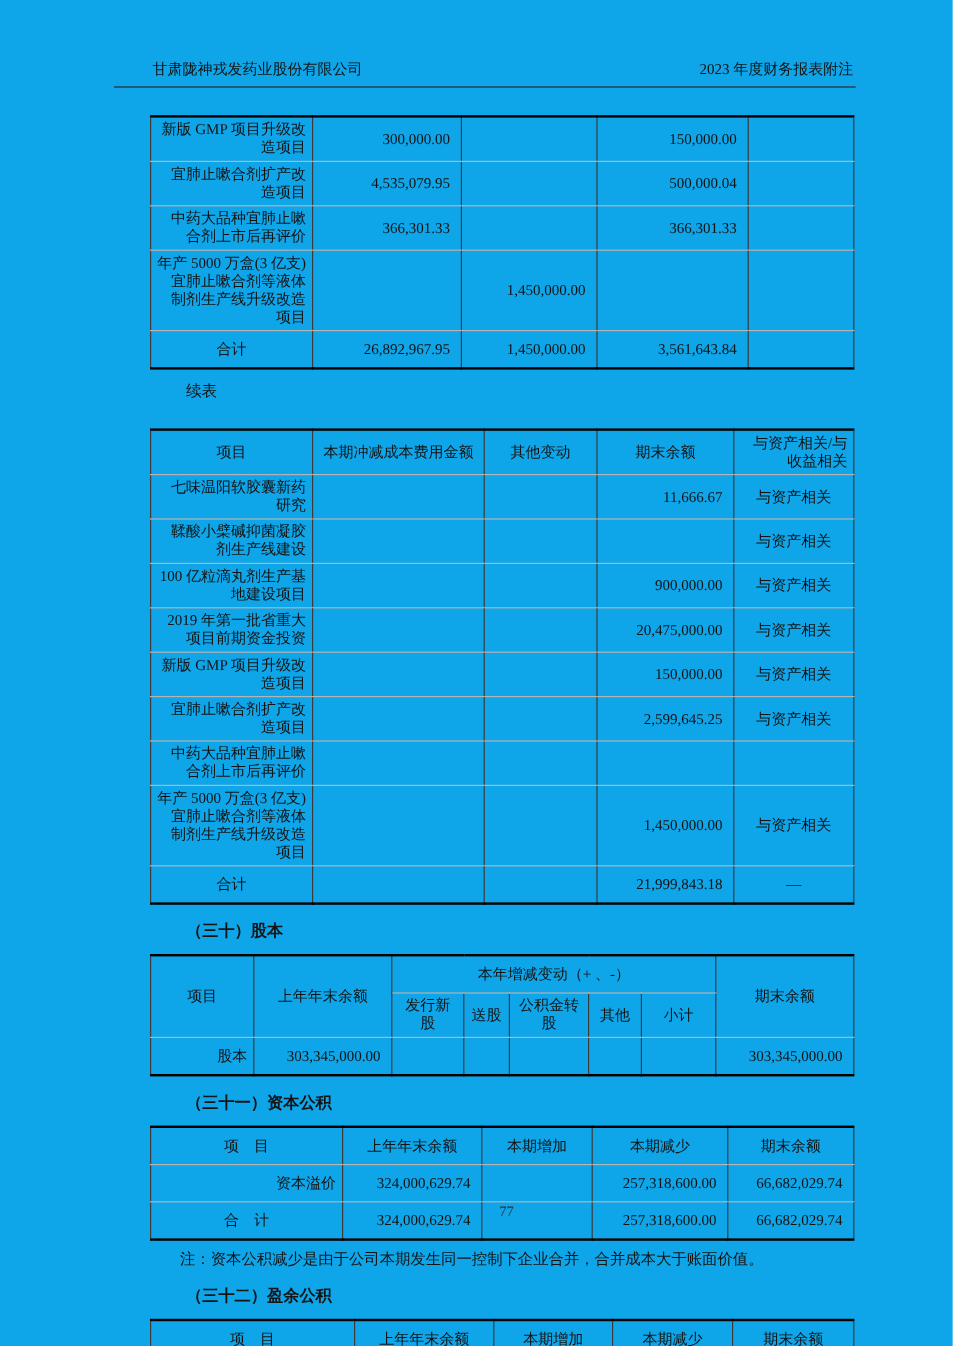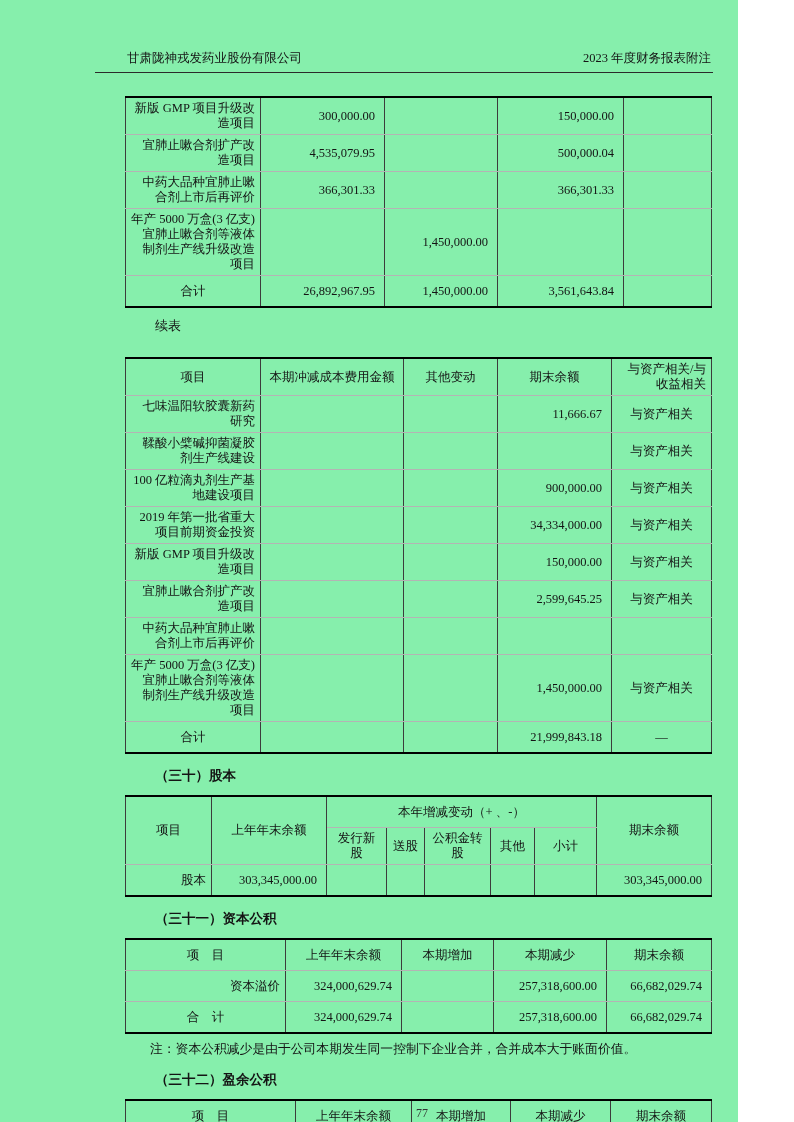--- a/index.html
+++ b/index.html
@@ -1,19 +1,19 @@
 <!DOCTYPE html>
 <html><head>
 <meta charset="utf-8">
 <style>
   html,body{margin:0;padding:0;background:#ffffff;}
   .page{
     position:relative;
-    width:738px;height:1122px;
-    background:#86efac;
+    width:794px;height:1122px;
+    background:#0ea5e9;
     font-family:"Liberation Serif","DejaVu Serif",serif;
     color:#141414;
     overflow:hidden;
   }
   .content{position:absolute;left:95px;top:50px;width:618px;}
   .page-header{
     display:flex;justify-content:space-between;align-items:flex-end;
     border-bottom:1.6px solid #2b2b2b;
     padding:0 2px 5px 0;
     font-size:12.5px;
@@ -37,21 +37,21 @@
     text-align:center;
     overflow:hidden;
   }
   .t td.lbl{text-align:right;padding-left:5px;}
   .t td.num{text-align:right;padding-right:9px;}
   .mt-table1{margin-top:23px;}
   .cont-label{margin:9px 0 22px 60px;font-size:13px;}
   .sec{font-weight:bold;font-size:13.5px;margin:13px 0 10px 60px;}
   .note{margin:7px 0 0 55px;font-size:12.8px;}
   .page-num{
-    position:absolute;left:422px;top:1106px;
+    position:absolute;left:422px;top:1002px;
     transform:translateX(-50%);
     font-size:12px;color:#333;
   }
 </style>
 </head>
 <body>
 
 <div class="page">
   <div class="content">
 
@@ -143,21 +143,21 @@
         <td class="lbl">100 亿粒滴丸剂生产基地建设项目</td>
         <td class="num"></td>
         <td class="num"></td>
         <td class="num">900,000.00</td>
         <td>与资产相关</td>
       </tr>
       <tr>
         <td class="lbl">2019 年第一批省重大项目前期资金投资</td>
         <td class="num"></td>
         <td class="num"></td>
-        <td class="num">34,334,000.00</td>
+        <td class="num">20,475,000.00</td>
         <td>与资产相关</td>
       </tr>
       <tr>
         <td class="lbl">新版 GMP 项目升级改造项目</td>
         <td class="num"></td>
         <td class="num"></td>
         <td class="num">150,000.00</td>
         <td>与资产相关</td>
       </tr>
       <tr>

